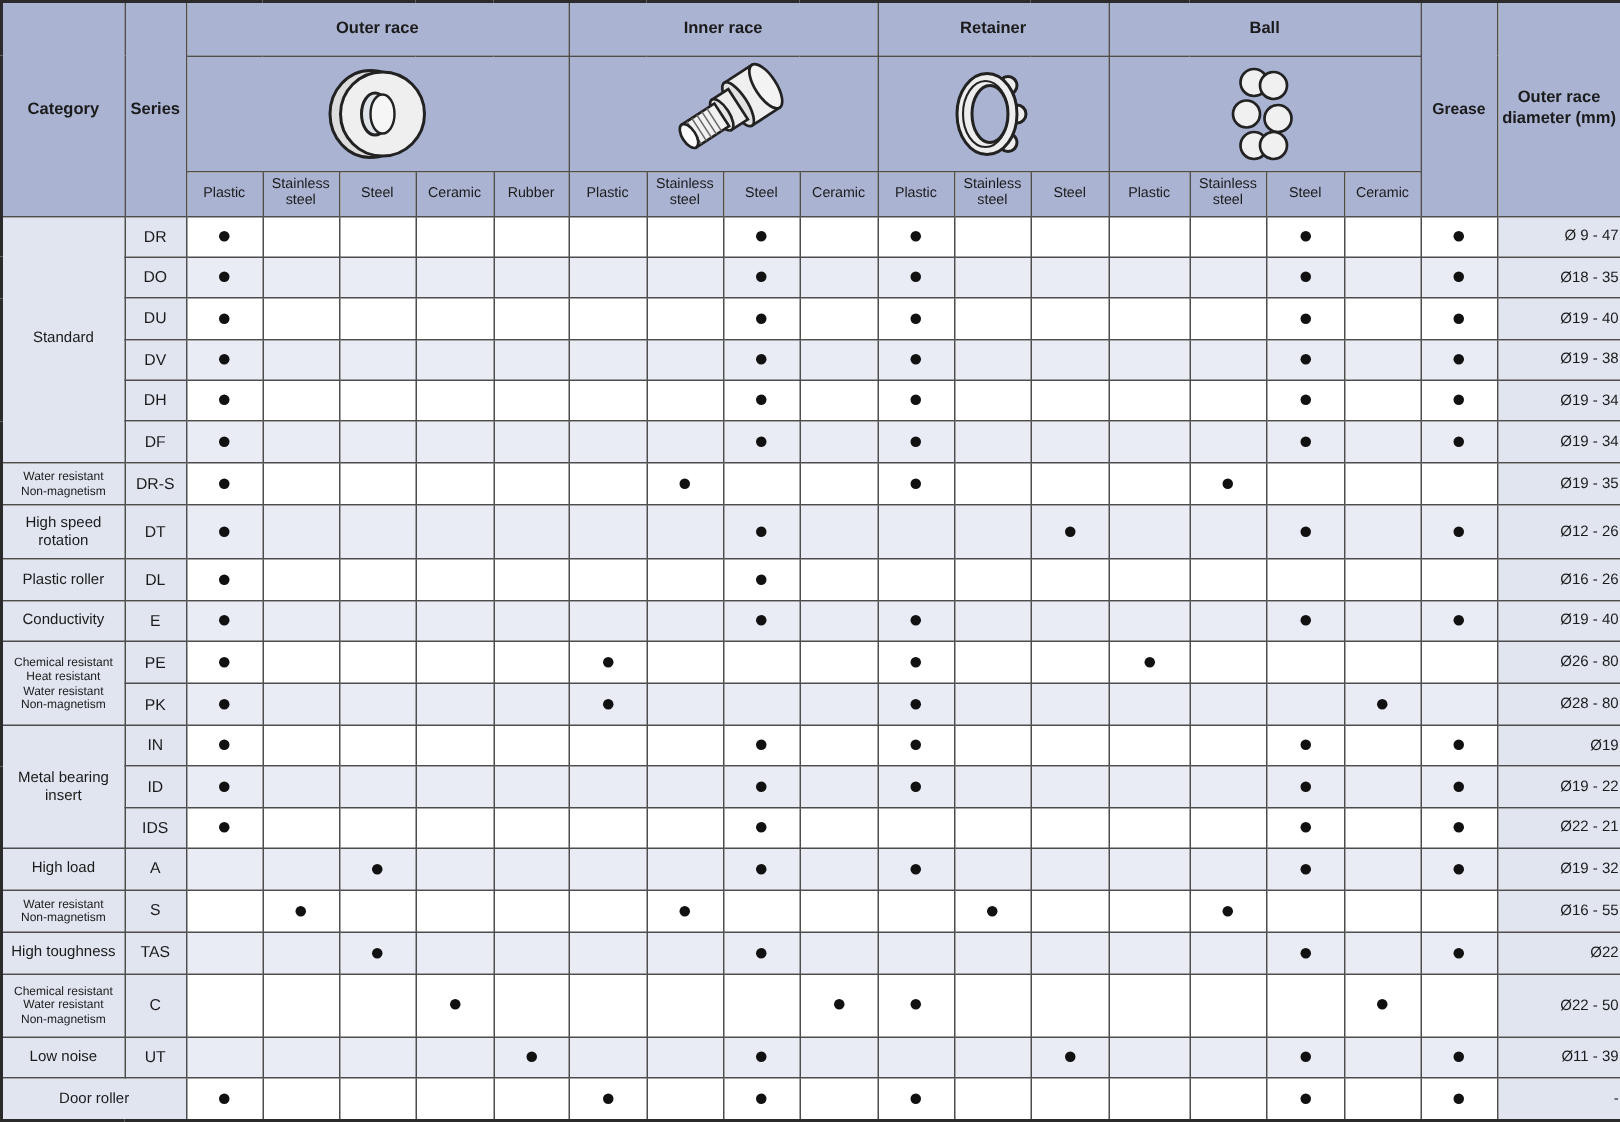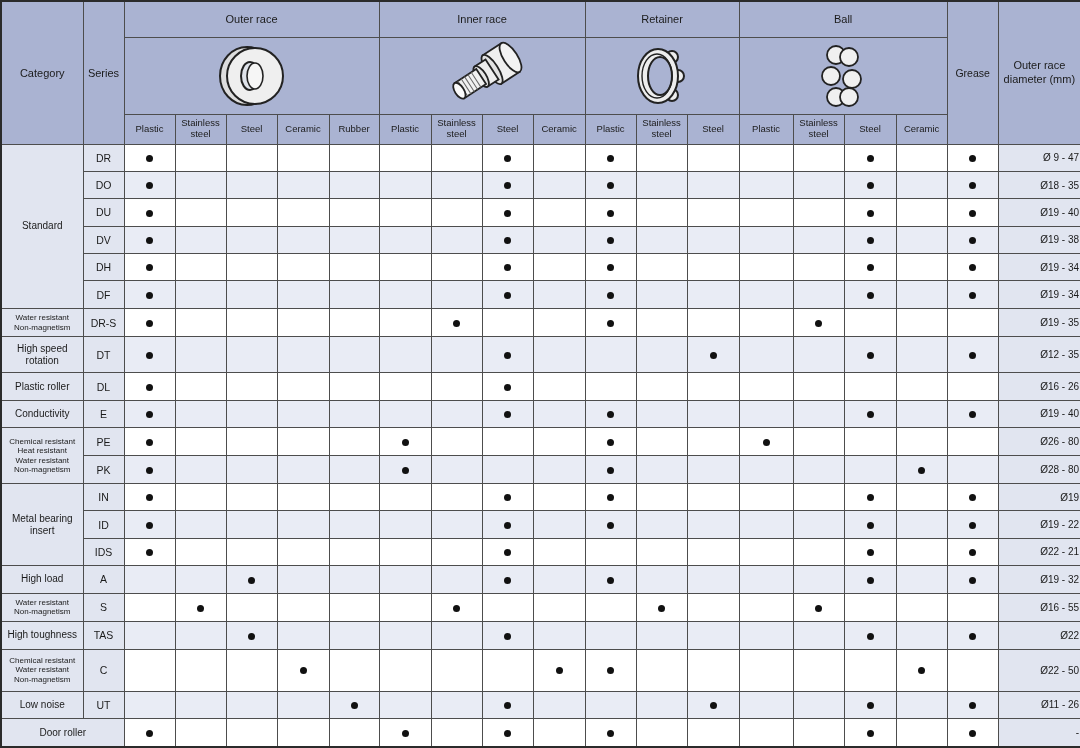--- a/index.html
+++ b/index.html
@@ -6,21 +6,21 @@
     --header-bg:#aab3d2; --label-bg:#e1e5f0; --stripe-bg:#e9ecf5;
     --border:#4d4d4d; --dot:#111111; --text:#1b1b1b;
   }
   *{box-sizing:border-box;}
   body{margin:0;background:#ffffff;font-family:"Liberation Sans",sans-serif;color:var(--text);}
   .sheet{width:1080px;height:748px;background:#fff;}
   table{border-collapse:collapse;table-layout:fixed;width:1080px;height:748px;border:2px solid #2b2b2b;}
   th,td{border:1px solid var(--border);padding:0 1px;text-align:center;vertical-align:middle;font-weight:normal;overflow:hidden;}
   thead th{background:var(--header-bg);}
   tr.group-row{height:36px;}
-  tr.group-row th{font-size:11px;}
+  tr.group-row th{font-size:11px;font-weight:bold;}
   tr.icon-row{height:77px;}
   tr.mat-row{height:30px;margin-top:32px;}
   tr.mat-row th{font-size:9.5px;line-height:1.12;}
   th.side{font-size:11px;}
   th.diahdr{font-size:10.5px;line-height:1.25;}
   td.cat{background:var(--label-bg);font-size:10px;line-height:1.2;}
   td.cat.small{font-size:8px;line-height:1.18;}
   td.ser{background:var(--label-bg);font-size:10.5px;}
   td.dia{background:var(--label-bg);font-size:10px;text-align:right;}
   tbody tr:nth-child(even) td.data{background:var(--stripe-bg);}
@@ -304,21 +304,21 @@
           <td class="data"><span class="dot"></span></td>
           <td class="data"></td>
           <td class="data"></td>
           <td class="data"></td>
           <td class="data"><span class="dot"></span></td>
           <td class="data"></td>
           <td class="data"></td>
           <td class="data"><span class="dot"></span></td>
           <td class="data"></td>
           <td class="data"><span class="dot"></span></td>
-          <td class="dia">Ø12 - 35</td>
+          <td class="dia">Ø12 - 26</td>
         </tr>
         <tr>
           <td class="cat">Plastic roller</td>
           <td class="ser">DL</td>
           <td class="data"><span class="dot"></span></td>
           <td class="data"></td>
           <td class="data"></td>
           <td class="data"></td>
           <td class="data"></td>
           <td class="data"></td>
@@ -565,21 +565,21 @@
           <td class="data"><span class="dot"></span></td>
           <td class="data"></td>
           <td class="data"></td>
           <td class="data"></td>
           <td class="data"><span class="dot"></span></td>
           <td class="data"></td>
           <td class="data"></td>
           <td class="data"><span class="dot"></span></td>
           <td class="data"></td>
           <td class="data"><span class="dot"></span></td>
-          <td class="dia">Ø11 - 26</td>
+          <td class="dia">Ø11 - 39</td>
         </tr>
         <tr>
           <td class="cat" colspan="2">Door roller</td>
           <td class="data"><span class="dot"></span></td>
           <td class="data"></td>
           <td class="data"></td>
           <td class="data"></td>
           <td class="data"></td>
           <td class="data"><span class="dot"></span></td>
           <td class="data"></td>

